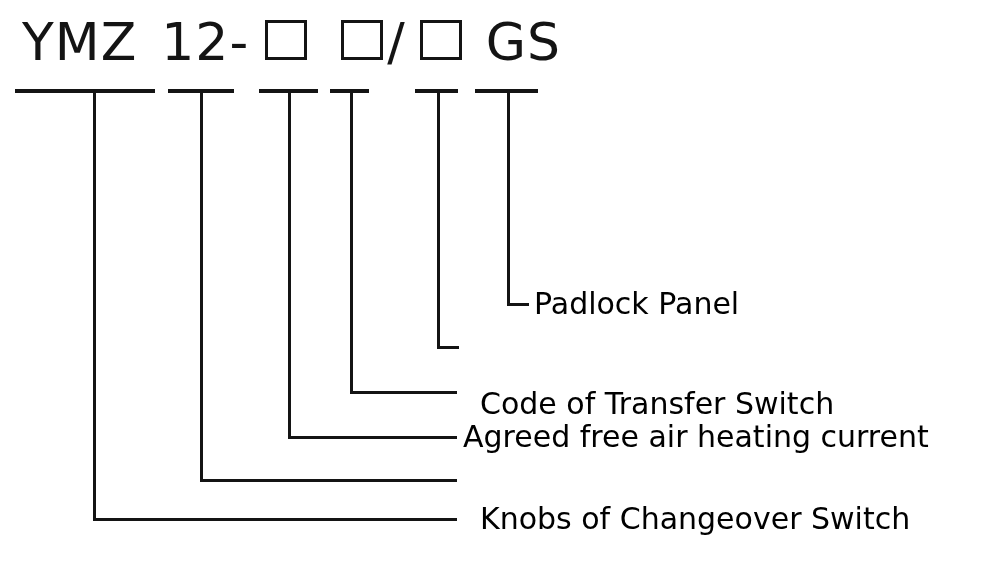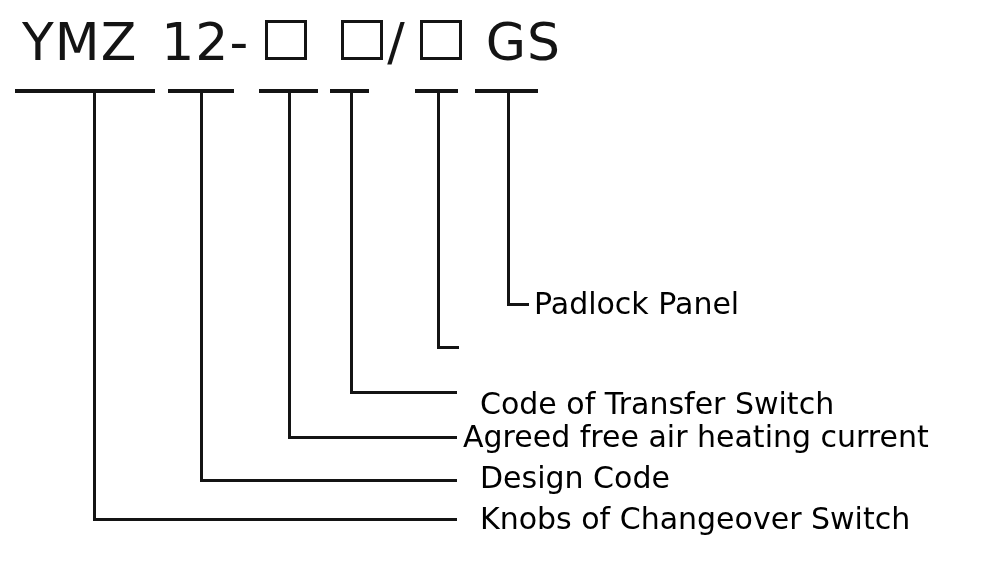--- a/index.html
+++ b/index.html
@@ -114,16 +114,15 @@
   <div class="conn c-padlock"></div>
   <div class="conn c-knobs"></div>
   <div class="conn c-transfer"></div>
   <div class="conn c-agreed"></div>
   <div class="conn c-design"></div>
   <div class="conn c-changeover"></div>
 
   <div class="lbl l-padlock">Padlock Panel</div>
   <div class="lbl l-transfer">Code of Transfer Switch</div>
   <div class="lbl l-agreed">Agreed free air heating current</div>
-  <div class="lbl l-design">Design Code</div>
   <div class="lbl l-changeover">Knobs of Changeover Switch</div>
 
 </div>
 
 </body></html>

